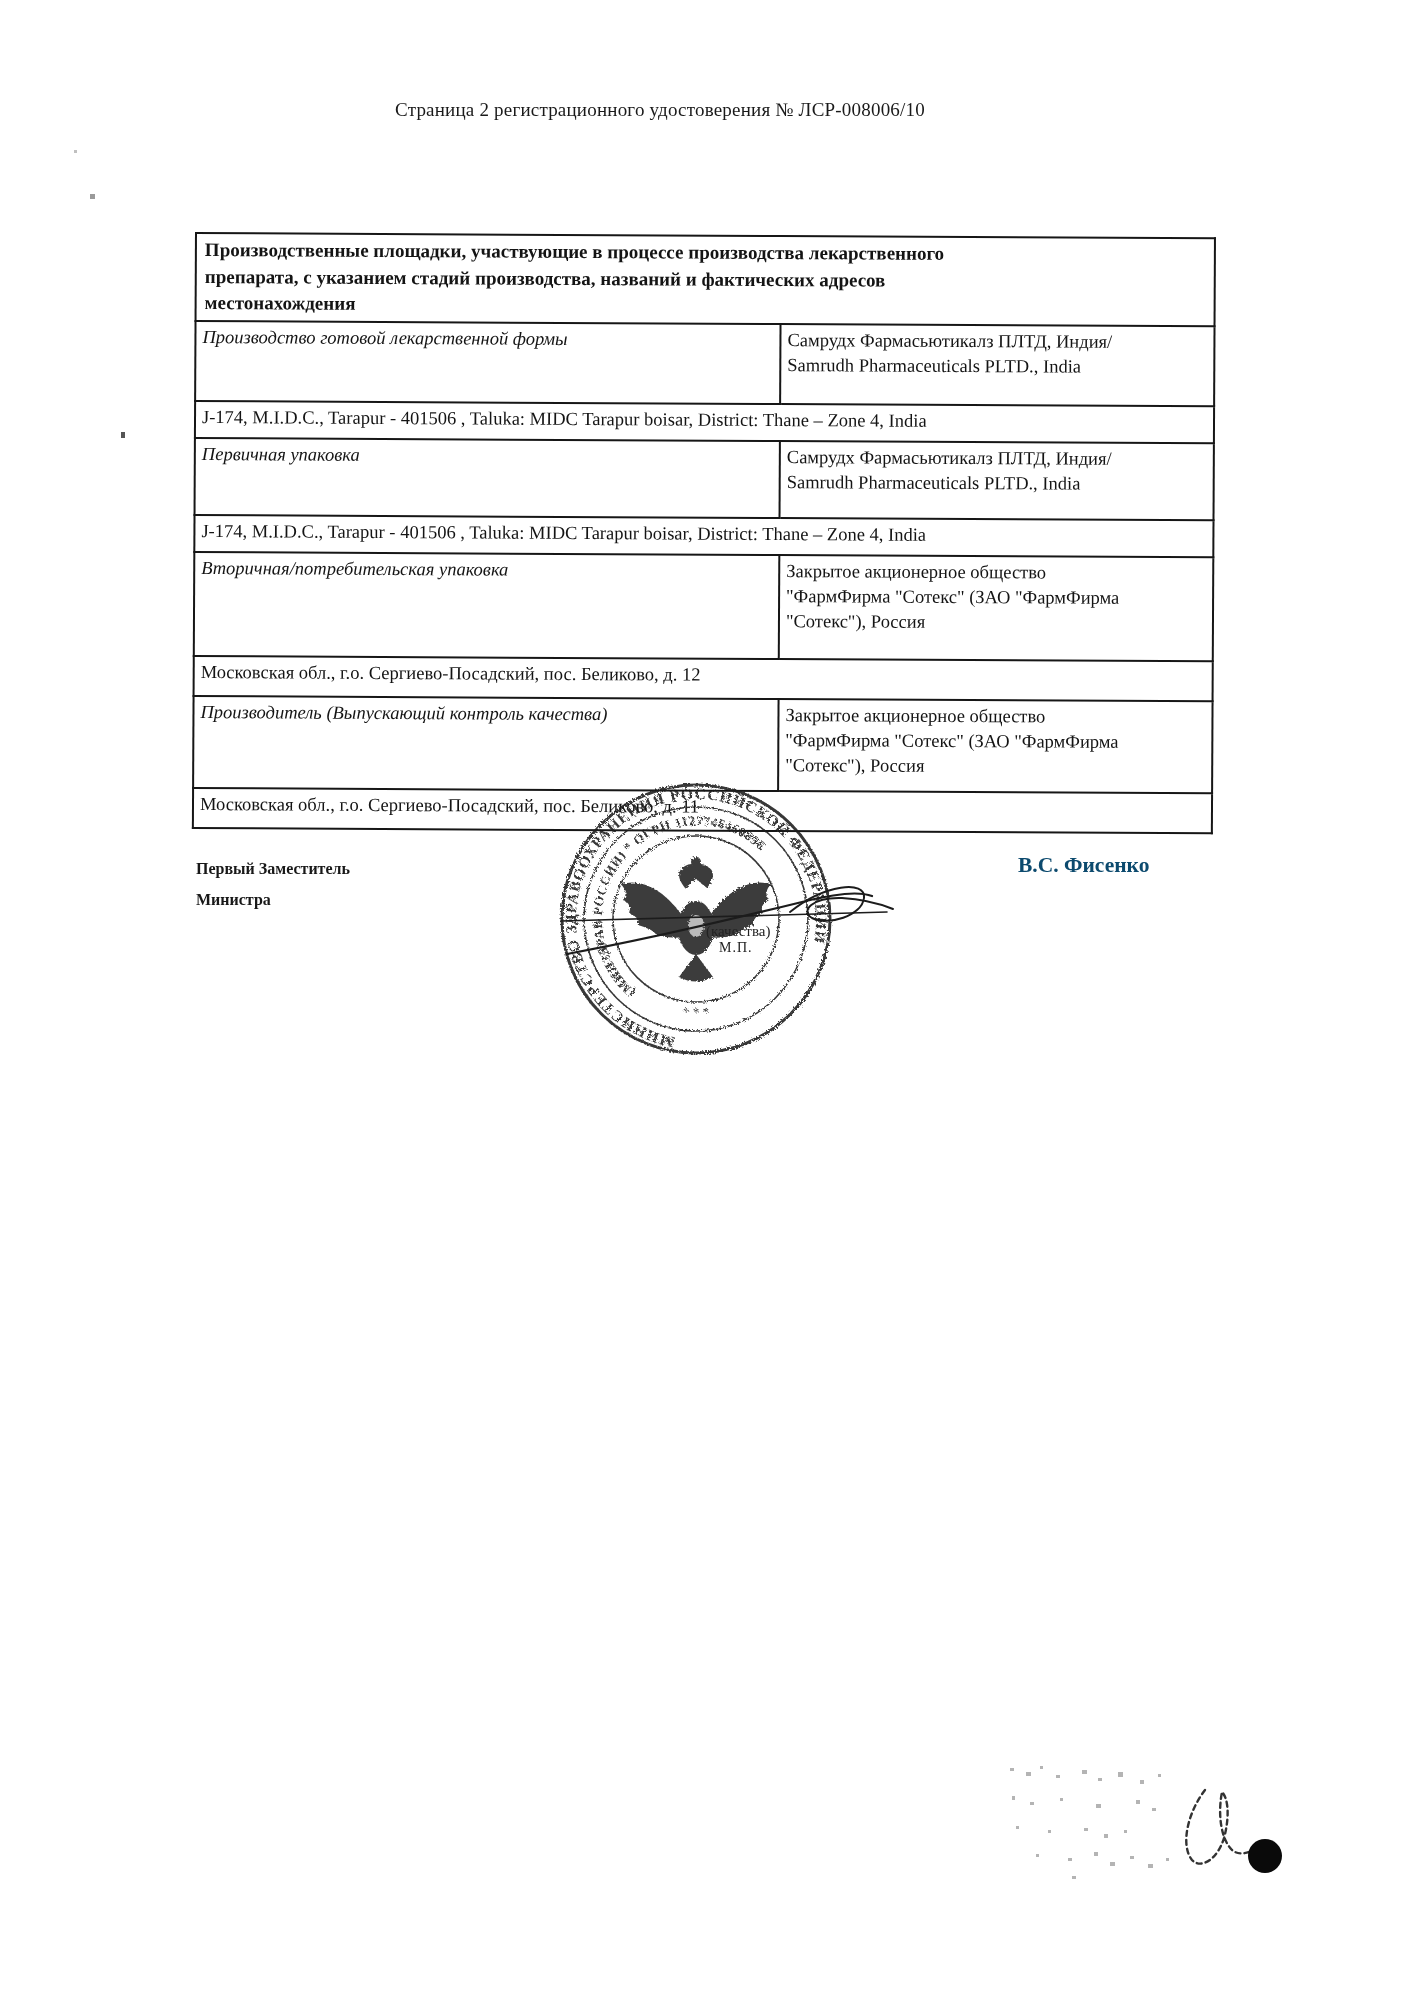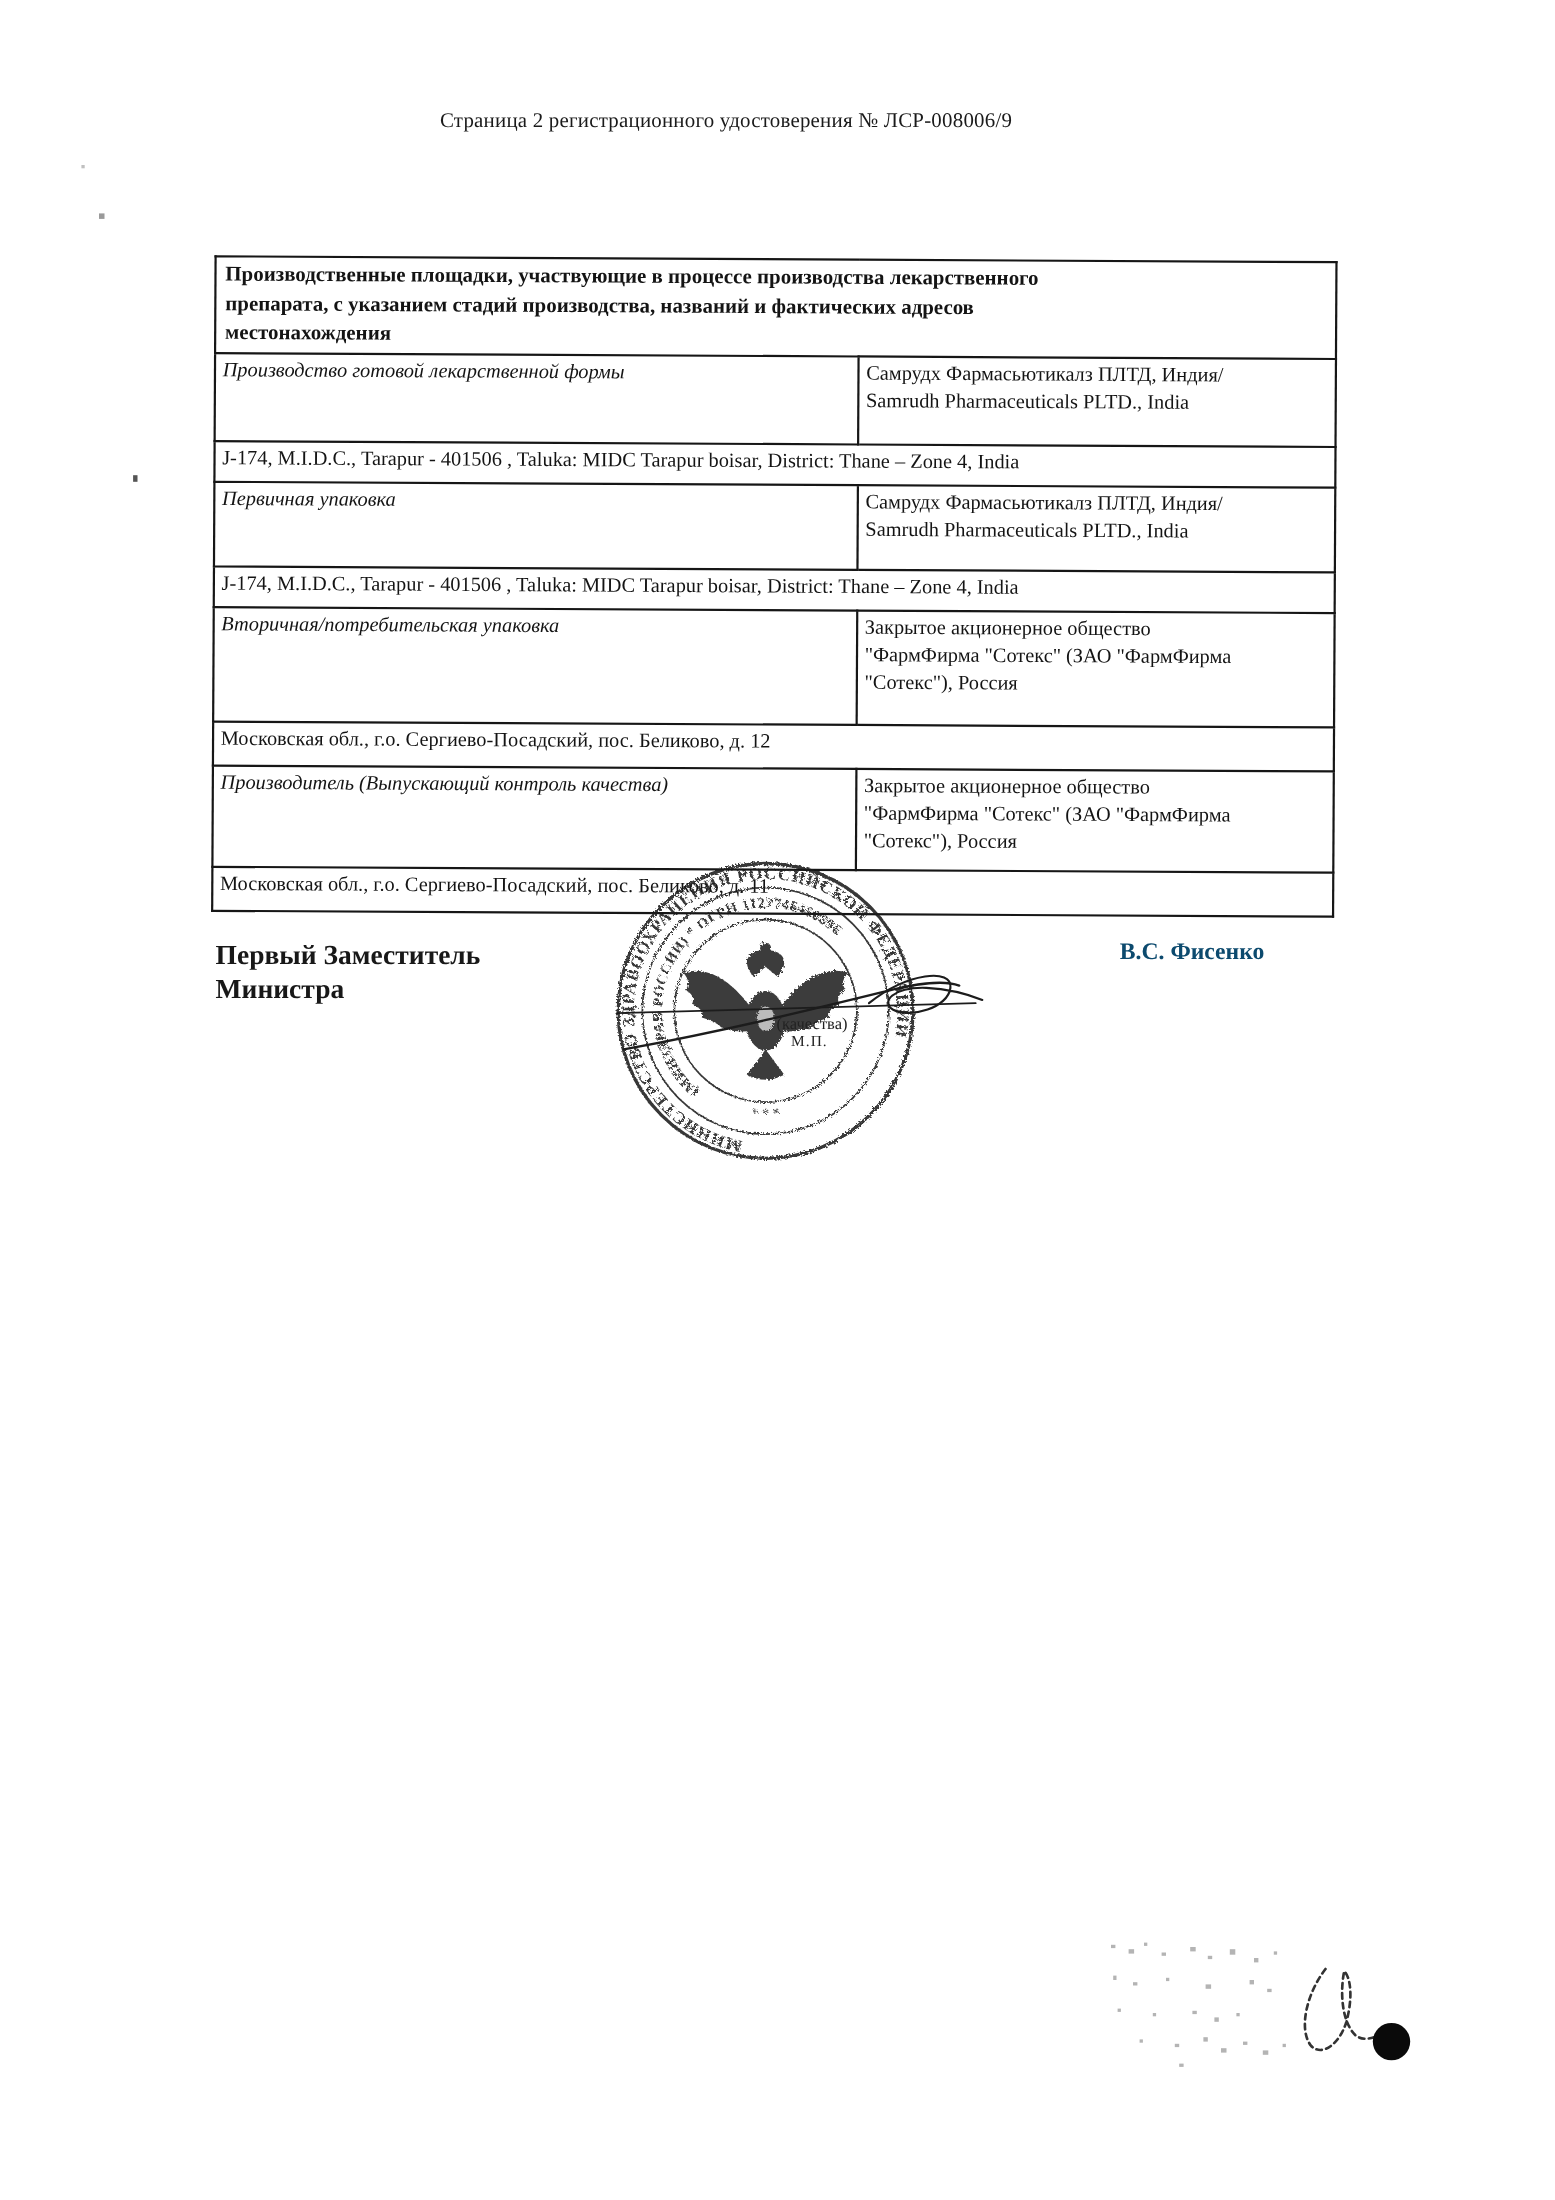--- a/index.html
+++ b/index.html
@@ -21,34 +21,34 @@
   }
   .sites-table td{
     border:2px solid #161616;vertical-align:top;
     padding:3px 8px 3px 6px;white-space:pre-line;overflow:hidden;
   }
   .sites-table .title-cell{font-weight:bold;font-size:19px;line-height:26.5px;padding-left:8px;}
   .stage{font-style:italic;}
   .col-stage{width:585px;}
   .col-company{width:434px;}
   .sig-block{position:absolute;left:196px;top:853px;width:330px;
-    font-weight:bold;font-size:25px;line-height:31px;white-space:pre-line;color:#181818;}
+    font-weight:bold;font-size:16px;line-height:31px;white-space:pre-line;color:#181818;}
   .sig-name{position:absolute;left:1018px;top:853px;width:230px;
     font-weight:bold;font-size:21.5px;color:#0c4a6e;}
   .sig-caption{position:absolute;left:706px;top:923px;font-size:15px;color:#222;}
   .seal-label{position:absolute;left:719px;top:940px;font-size:14px;letter-spacing:1px;color:#222;text-align:center;}
   .stamp-wrap{position:absolute;left:553px;top:776px;width:286px;height:286px;}
   .overlay{position:absolute;inset:0;pointer-events:none;}
 </style>
 </head>
 <body>
 
 <div class="page">
 
-  <div class="doc-header">Страница 2 регистрационного удостоверения № ЛСР-008006/9</div>
+  <div class="doc-header">Страница 2 регистрационного удостоверения № ЛСР-008006/10</div>
 
   <table class="sites-table">
     <colgroup>
         <col class="col-stage">
         <col class="col-company">
       </colgroup>
     <tbody>
         <tr style="height:88px">
       <td colspan="2" class="title-cell">Производственные площадки, участвующие в процессе производства лекарственного
 препарата, с указанием стадий производства, названий и фактических адресов

